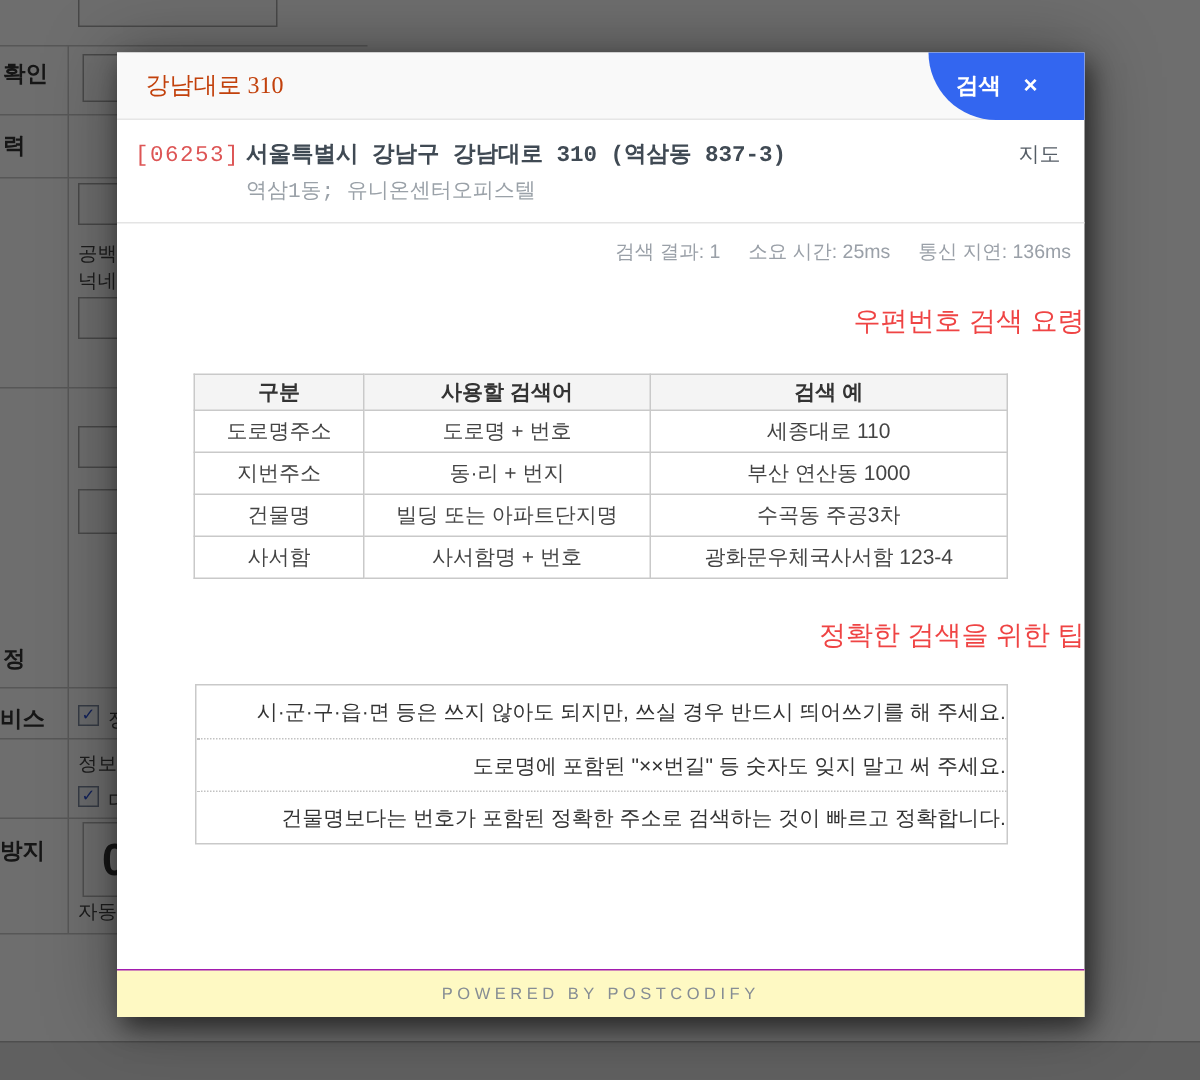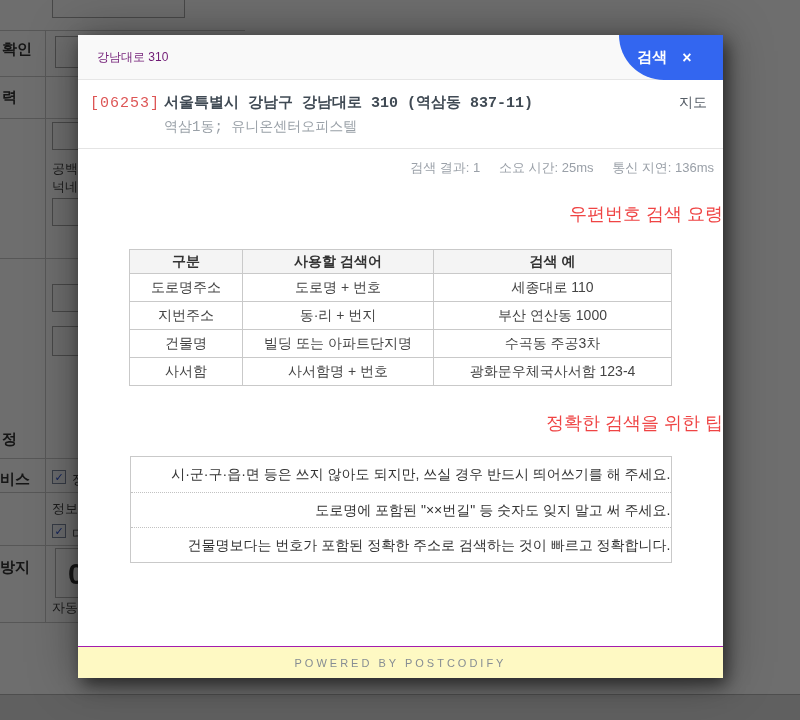--- a/index.html
+++ b/index.html
@@ -21,22 +21,22 @@
   .bg-footband { position:absolute; left:0; top:694px; width:800px; height:26px; background:#dedede; border-top:1px solid #b5b5b5; }
 
   .overlay { position:absolute; inset:0; background:rgba(0,0,0,0.57); }
 
   
   .modal { position:absolute; left:78px; top:35px; width:645px; height:643px; background:#fff;
            box-shadow:4px 7px 16px rgba(0,0,0,0.55), 0 0 45px rgba(0,0,0,0.35); }
 
   .modal-header { position:relative; height:45px; background:#f9f9f9; border-bottom:1px solid #e6e6e6; }
   .search-input { position:absolute; left:0; top:0; width:540px; height:44px; border:0; outline:none;
-                  background:transparent; padding:0 0 0 19px; font-size:12px; color:#701a75;
-                  font-family:Liberation Sans, sans-serif; }
+                  background:transparent; padding:0 0 0 19px; font-size:16px; color:#c2410c;
+                  font-family:Liberation Serif, serif; }
   .btn-area { position:absolute; right:0; top:0; width:104px; height:45px; background:#3366f0;
               border-bottom-left-radius:45px; display:flex; align-items:center; justify-content:center;
               padding-right:13px; gap:15px; }
   .search-btn { border:0; background:transparent; color:#fff; font-size:15px; font-weight:700; cursor:pointer;
                 font-family:"Liberation Sans","DejaVu Sans",sans-serif; }
   .close-btn { border:0; background:transparent; color:#fff; font-size:16px; font-weight:700; cursor:pointer;
                font-family:"Liberation Sans","DejaVu Sans",sans-serif; line-height:16px; }
 
   .result-row { padding:13px 16px 12px 12px; border-bottom:1px solid #e4e4e4;font-family:Liberation Mono, monospace; }
   .result-line1 { display:flex; align-items:baseline; font-size:15px; }
@@ -118,21 +118,21 @@
       <input class="search-input" type="text" value="강남대로 310" style="">
       <div class="btn-area">
         <button class="search-btn">검색</button>
         <button class="close-btn">×</button>
       </div>
     </div>
 
     <div class="result-row">
       <div class="result-line1">
         <span class="postcode">[06253]</span>
-        <span class="address">서울특별시 강남구 강남대로 310  (역삼동 837-11)</span>
+        <span class="address">서울특별시 강남구 강남대로 310  (역삼동 837-3)</span>
         <a class="map-link">지도</a>
       </div>
       <div class="result-line2">역삼1동; 유니온센터오피스텔</div>
     </div>
 
     <div class="stats">
       <span>검색 결과: 1</span>
       <span>소요 시간: 25ms</span>
       <span>통신 지연: 136ms</span>
     </div>

